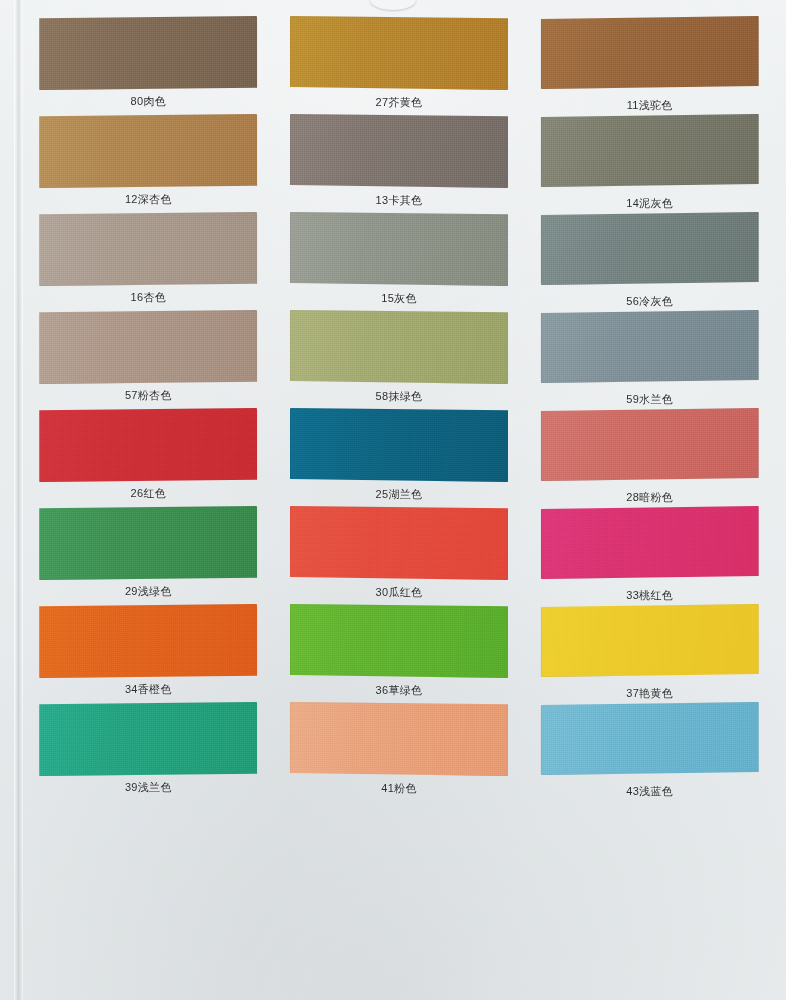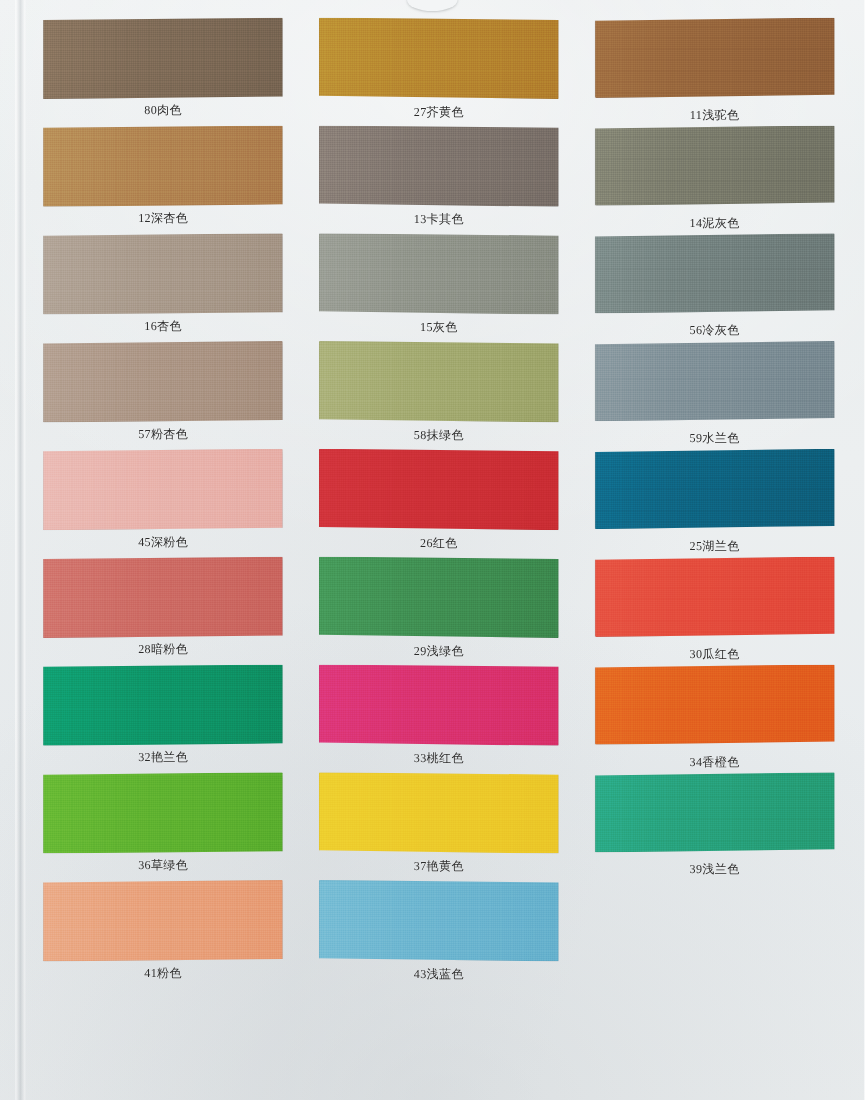--- a/index.html
+++ b/index.html
@@ -59,21 +59,20 @@
   #grid {
     position: absolute;
     inset: 0;
     padding: 14px 18px 19px 30px;
     box-sizing: border-box;
     display: grid;
     grid-template-columns: repeat(3, 1fr);
     grid-auto-rows: 98px;
     column-gap: 14px;
     row-gap: 0px;
-    font-family: Liberation Serif, serif;
   }
 
   .cell {
     position: relative;
     display: flex;
     flex-direction: column;
     align-items: center;
   }
 
   .swatch-wrap {
@@ -190,26 +189,20 @@
       <div class="label">58抹绿色</div>
     </div>
     <div class="cell">
       <div class="swatch-wrap">
         <div class="swatch" style="background-color: rgb(125, 142, 150);"></div>
       </div>
       <div class="label">59水兰色</div>
     </div>
     <div class="cell">
       <div class="swatch-wrap">
-        <div class="swatch" style="background-color: rgb(232, 178, 171);"></div>
-      </div>
-      <div class="label">45深粉色</div>
-    </div>
-    <div class="cell">
-      <div class="swatch-wrap">
         <div class="swatch" style="background-color: rgb(204, 47, 54);"></div>
       </div>
       <div class="label">26红色</div>
     </div>
     <div class="cell">
       <div class="swatch-wrap">
         <div class="swatch" style="background-color: rgb(15, 99, 128);"></div>
       </div>
       <div class="label">25湖兰色</div>
     </div>
@@ -226,26 +219,20 @@
       <div class="label">29浅绿色</div>
     </div>
     <div class="cell">
       <div class="swatch-wrap">
         <div class="swatch" style="background-color: rgb(227, 75, 60);"></div>
       </div>
       <div class="label">30瓜红色</div>
     </div>
     <div class="cell">
       <div class="swatch-wrap">
-        <div class="swatch" style="background-color: rgb(15, 148, 103);"></div>
-      </div>
-      <div class="label">32艳兰色</div>
-    </div>
-    <div class="cell">
-      <div class="swatch-wrap">
         <div class="swatch" style="background-color: rgb(217, 50, 110);"></div>
       </div>
       <div class="label">33桃红色</div>
     </div>
     <div class="cell">
       <div class="swatch-wrap">
         <div class="swatch" style="background-color: rgb(226, 96, 31);"></div>
       </div>
       <div class="label">34香橙色</div>
     </div>

